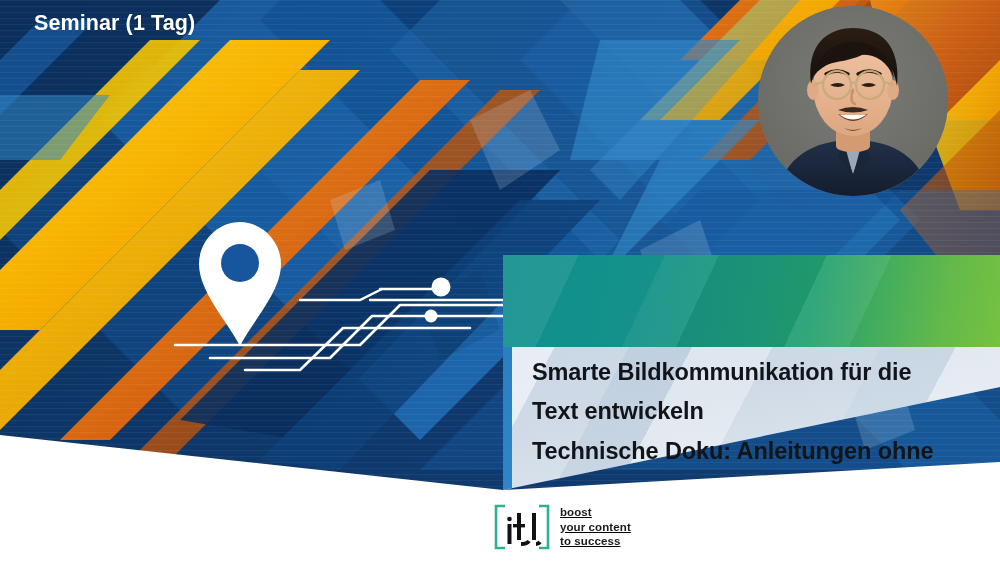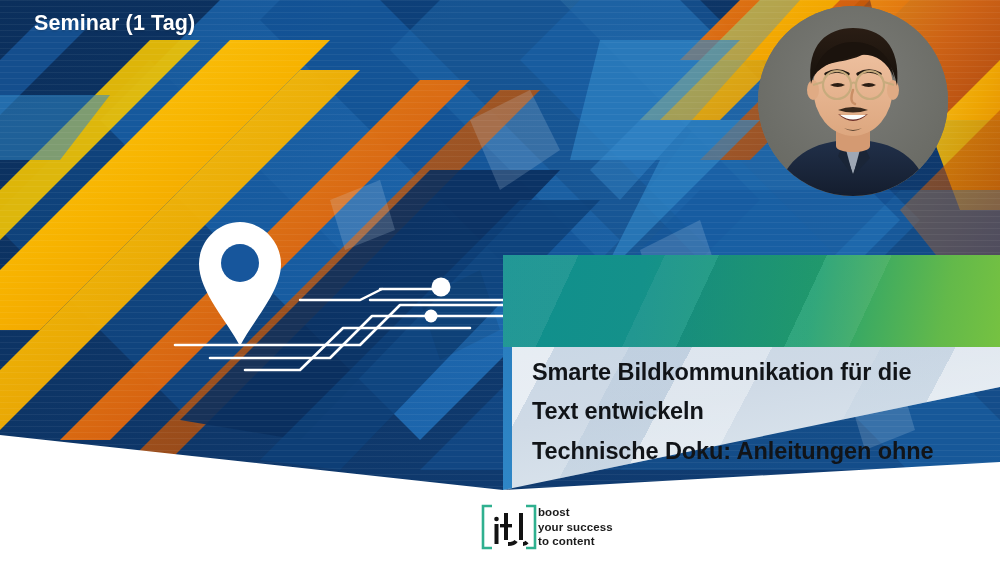--- a/index.html
+++ b/index.html
@@ -80,22 +80,22 @@
   
   .portrait{
     position:absolute; left:758px; top:6px;
     width:190px; height:190px; border-radius:50%;
     overflow:hidden; background:#6e6f6b;
   }
   .portrait svg{ display:block; width:190px; height:190px; }
 
   
   .logo{
-    position:absolute; left:480px; top:503px;
-    display:flex; align-items:center; gap:0;
+    position:absolute; left:493px; top:503px;
+    display:flex; align-items:center; gap:9px;text-decoration:underline;
   }
   .logo-mark{ position:relative; width:58px; height:48px; }
   .logo-mark svg{ display:block; }
   .logo-tag{
     font-size:11.5px; font-weight:bold; line-height:1.28;
     color:#1b1b1b; letter-spacing:.1px;
   }
 </style>
 </head>
 <body>
@@ -315,18 +315,18 @@
         <rect x="24" y="10" width="4" height="27" fill="#121212"></rect>
         <path d="M28,41 q6,0 8,-3" stroke="#121212" stroke-width="4" fill="none"></path>
         <rect x="20" y="21" width="12" height="3.4" fill="#121212"></rect>
 
         <rect x="39" y="10" width="4" height="27" fill="#121212"></rect>
         <path d="M43,41 q2.5,0 4,-2" stroke="#121212" stroke-width="4" fill="none"></path>
       </svg>
     </div>
     <div class="logo-tag">
       <div>boost</div>
-      <div>your success</div>
-      <div>to content</div>
+      <div>your content</div>
+      <div>to success</div>
     </div>
   </div>
 
 </div>
 
 </body></html>

